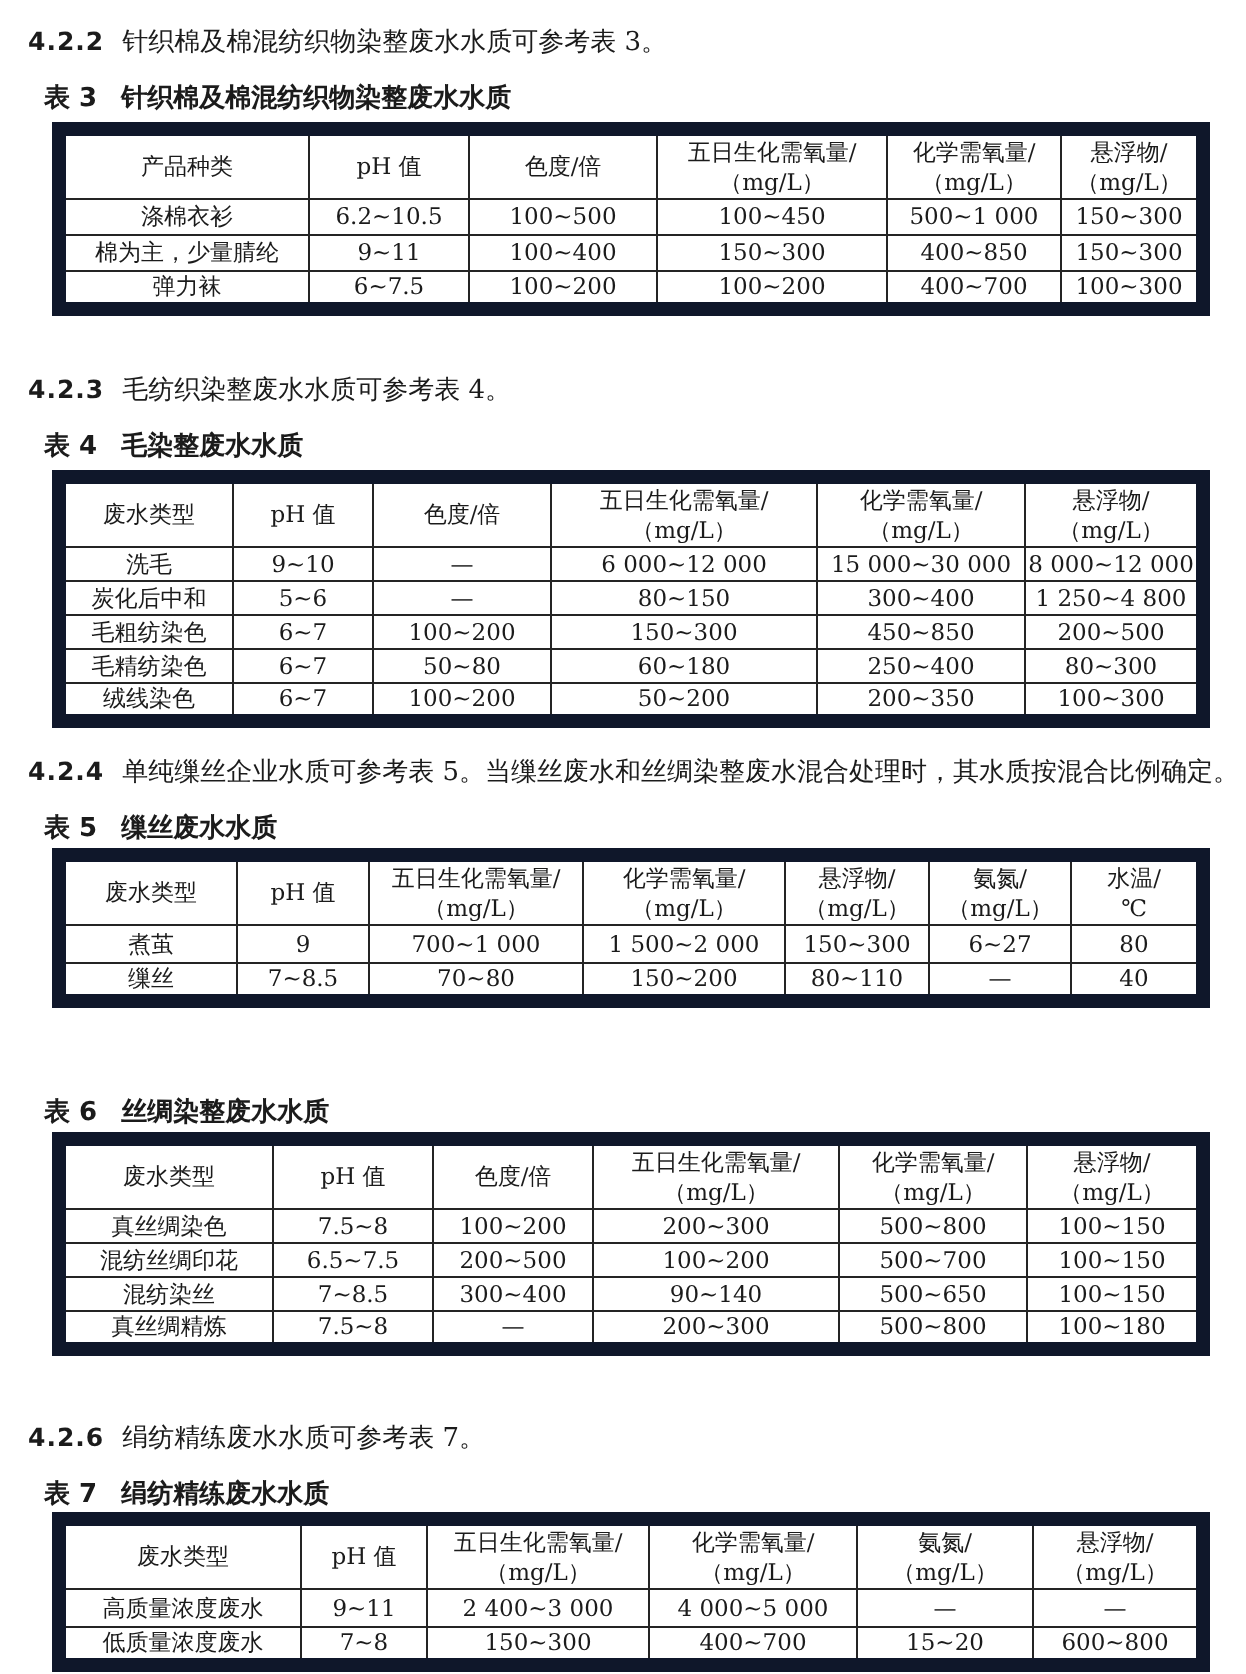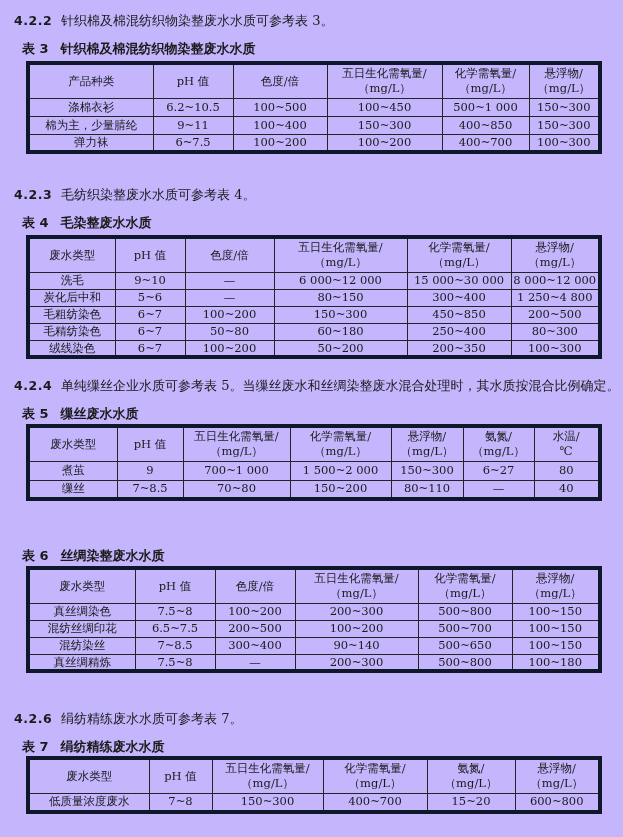--- a/index.html
+++ b/index.html
@@ -1,31 +1,31 @@
 <!DOCTYPE html>
 <html><head>
 <meta charset="utf-8">
 <style>
   html,body{margin:0;padding:0;background:#e8e8e8;}
   .page{
-    position:relative;width:623px;height:837px;margin:0 auto;background:#c4b5fd;
+    position:relative;width:623px;height:837px;margin:0 auto;background:#ffffff;
     font-family:"DejaVu Serif","Liberation Serif",serif;color:#1b1b1b;overflow:hidden;
   }
   .clause{position:absolute;left:14px;width:600px;font-size:13px;line-height:17px;white-space:nowrap;}
   .clause .num{font-family:"DejaVu Sans","Liberation Sans",sans-serif;font-weight:bold;font-size:12.5px;margin-right:9px;letter-spacing:.5px;}
   .c1{top:12px}.c2{top:186px}.c3{top:377px}.c4{top:519px}.c5{top:710px}
   .caption{
     position:absolute;left:22px;width:572px;text-align:left;
     font-family:"DejaVu Sans","Liberation Sans",sans-serif;font-weight:bold;font-size:13px;
   }
   .caption .cap-label{margin-right:12px;}
   .cap1{top:40px}.cap2{top:214px}.cap3{top:405px}.cap4{top:547px}.cap5{top:738px}
   table.wq{
     position:absolute;left:26px;width:572px;border-collapse:collapse;table-layout:fixed;
-    border:4px solid #0f172a;font-size:11.5px;
+    border:7px solid #0f172a;font-size:11.5px;
   }
   .tb1{top:61px}.tb2{top:235px}.tb3{top:424px}.tb4{top:566px}.tb5{top:756px}
   table.wq th,table.wq td{
     border:1px solid #242424;text-align:center;vertical-align:middle;
     font-weight:normal;padding:0;overflow:hidden;line-height:1.3;
   }
   table.wq thead tr{height:35px}
   .t3 tbody tr{height:18px}.t4 tbody tr{height:17px}.t5 tbody tr{height:19px}
   .t6 tbody tr{height:17px}.t7 tbody tr{height:19px}
   .t3 col:nth-child(1){width:125px}.t3 col:nth-child(2){width:80px}.t3 col:nth-child(3){width:94px}
@@ -374,20 +374,28 @@
             <div>（mg/L）</div>
           </th>
           <th>
             <div>悬浮物/</div>
             <div>（mg/L）</div>
           </th>
         </tr>
       </thead>
       <tbody>
         <tr>
+          <td>高质量浓度废水</td>
+          <td>9~11</td>
+          <td>2 400~3 000</td>
+          <td>4 000~5 000</td>
+          <td>—</td>
+          <td>—</td>
+        </tr>
+        <tr>
           <td>低质量浓度废水</td>
           <td>7~8</td>
           <td>150~300</td>
           <td>400~700</td>
           <td>15~20</td>
           <td>600~800</td>
         </tr>
       </tbody>
     </table>
 

